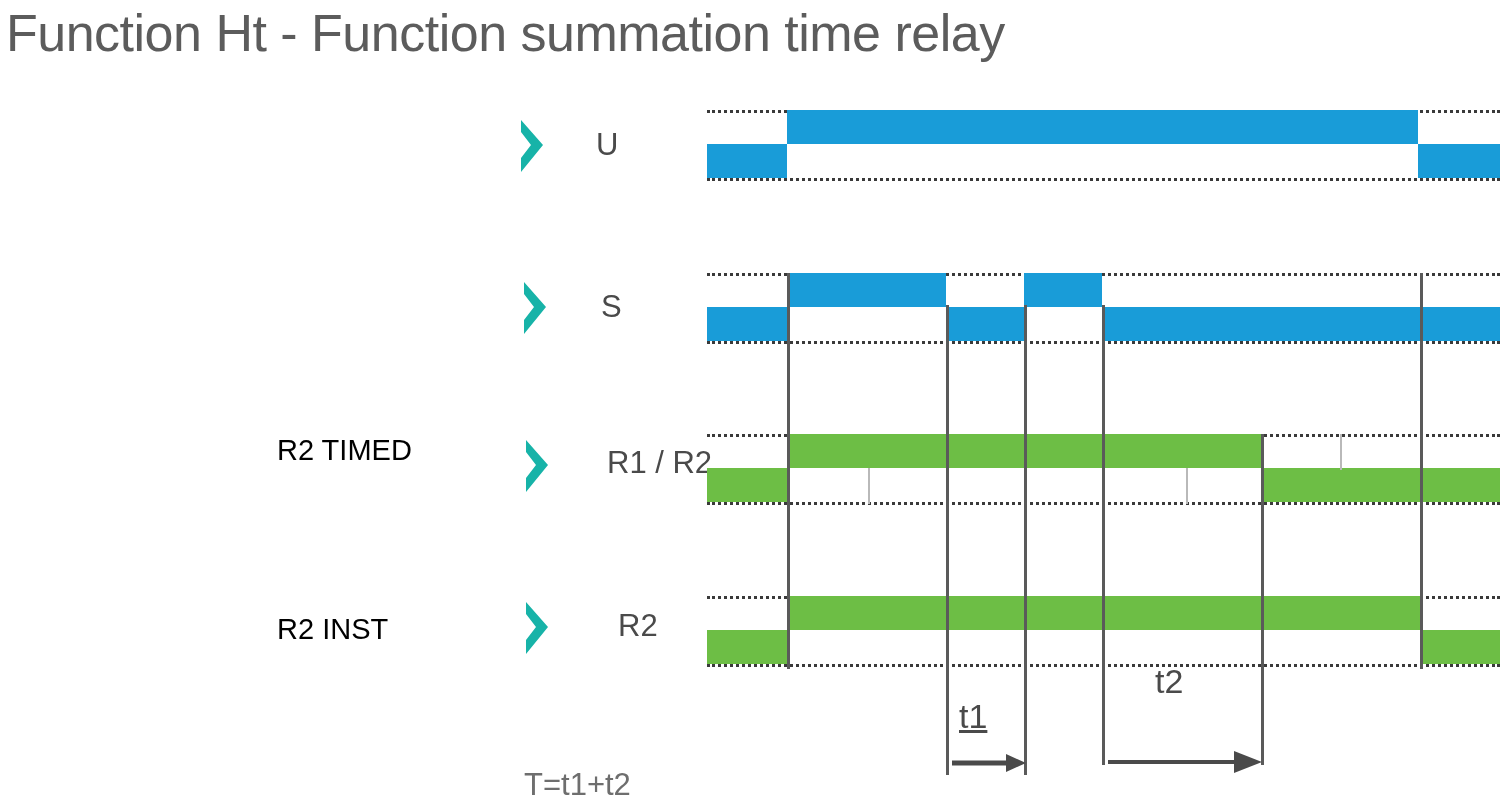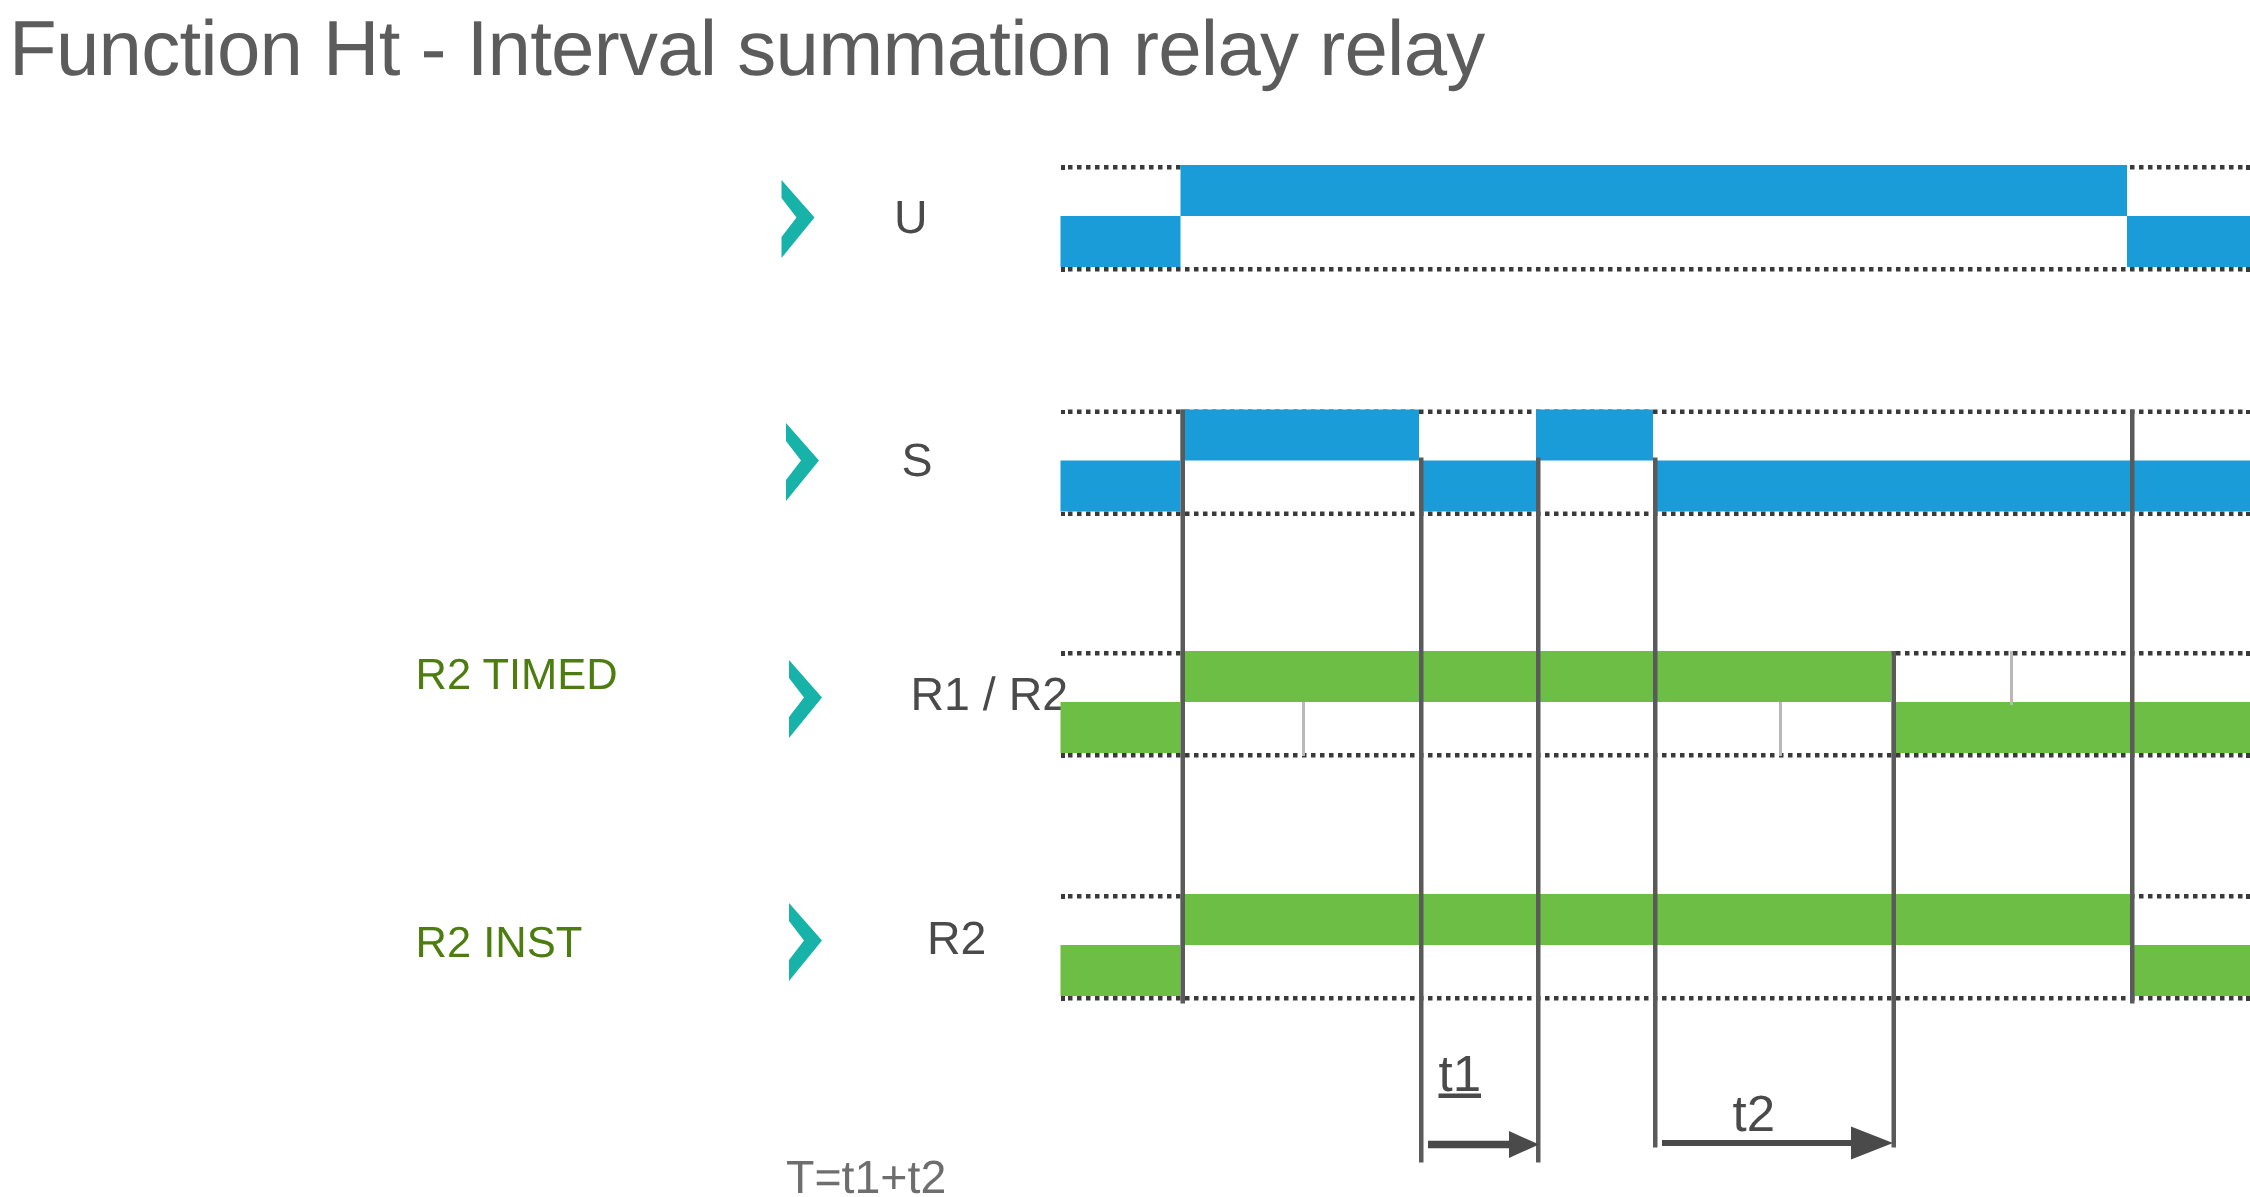--- a/index.html
+++ b/index.html
@@ -31,21 +31,21 @@
     font-family: "Liberation Sans", sans-serif;
     letter-spacing: -0.5px;
     white-space: nowrap;
   }
 
   
   .side-label {
     position: absolute;
     font-size: 29px;
     line-height: 32px;
-    color: #4d7c0f;
+    color: #000000;
     font-family: "Liberation Sans", sans-serif;
     white-space: nowrap;
   }
 
   
   .sig-name {
     position: absolute;
     font-size: 31px;
     line-height: 34px;
     color: #4a4a4a;
@@ -118,21 +118,21 @@
     color: #6e6e6e;
     font-family: "Liberation Sans", sans-serif;
     white-space: nowrap;
   }
 </style>
 </head>
 <body>
 
 <div id="page">
 
-  <div id="title">Function Ht - Interval summation relay relay</div>
+  <div id="title">Function Ht - Function summation time relay</div>
 
   <div class="chevron" style="left:519px; top:118px;">
     <svg width="26" height="56" viewBox="0 0 26 56">
       <path d="M2,2 L24,27 L2,54 L2,40 L12,27 L2,14 Z" fill="#17b3a8"></path>
     </svg>
   </div>
   <div class="sig-name" style="left:596px; top:128px;">U</div>
 
   <div class="chevron" style="left:522px; top:280px;">
     <svg width="26" height="56" viewBox="0 0 26 56">
@@ -210,16 +210,16 @@
     <div class="measure-arrow" style="left:1106px; top:750px; width:158px;">
       <svg width="158" height="24" viewBox="0 0 158 24">
         <line x1="2" y1="12" x2="130" y2="12" stroke="#4a4a4a" stroke-width="4"></line>
         <path d="M128,1 L156,12 L128,23 Z" fill="#4a4a4a"></path>
       </svg>
     </div>
 
   </div>
 
   <div class="tlabel" style="left:959px; top:697px;text-decoration:underline;">t1</div>
-  <div class="tlabel" style="left:1155px; top:724px;">t2</div>
+  <div class="tlabel" style="left:1155px; top:662px;">t2</div>
   <div id="formula" style="left:524px; top:768px;">T=t1+t2</div>
 
 </div>
 
 </body></html>

